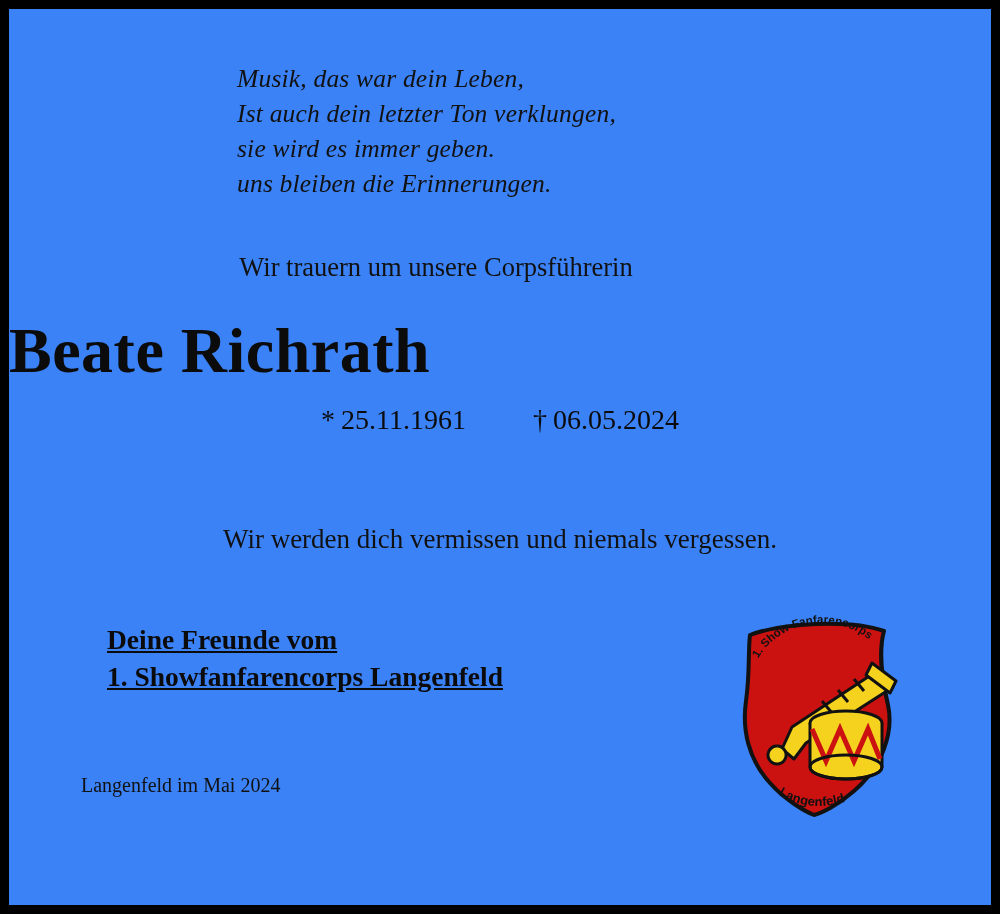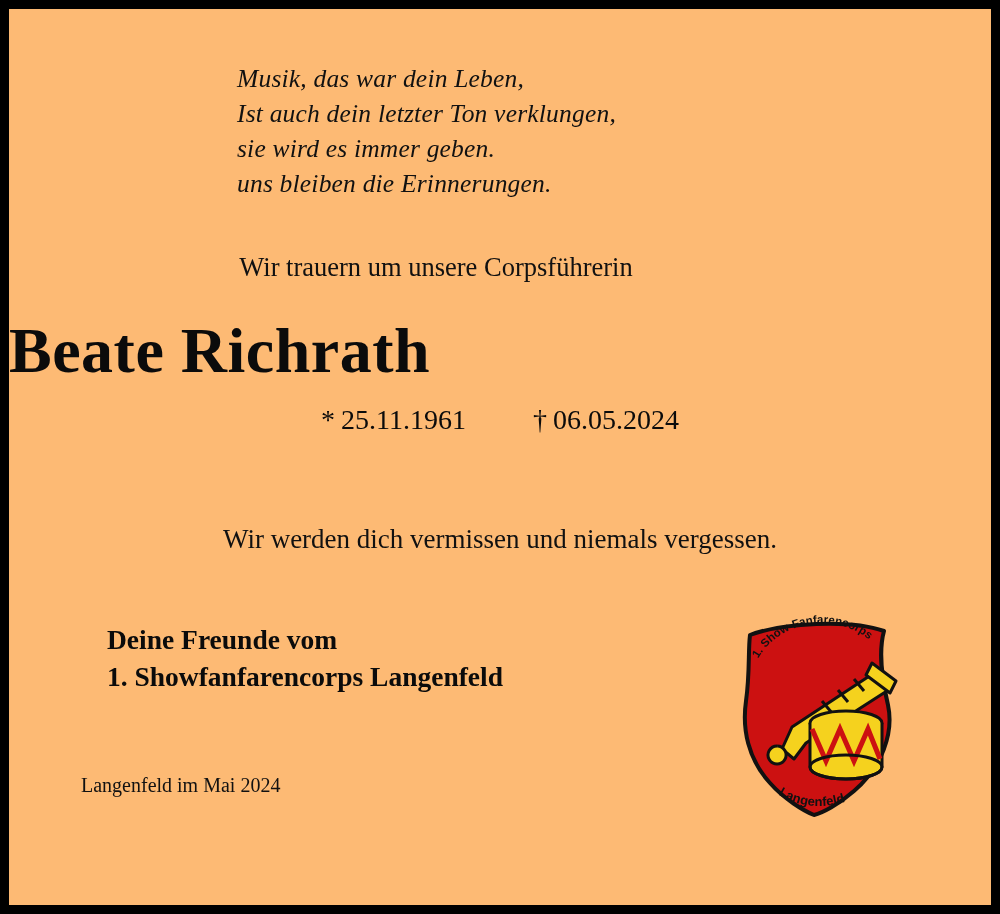--- a/index.html
+++ b/index.html
@@ -12,21 +12,21 @@
     height: 914px;
     overflow: hidden;
     font-family: "Liberation Serif", serif;
   }
   .obituary {
     position: absolute;
     left: 9px;
     top: 9px;
     width: 982px;
     height: 896px;
-    background: #fdba74;
+    background: #3b82f6;
     box-sizing: border-box;
   }
   .poem {
     position: absolute;
     left: 228px;
     top: 52px;
     font-style: italic;
     font-size: 25.5px;
     line-height: 35px;
     color: #111111;
@@ -78,21 +78,21 @@
   }
   .signature {
     position: absolute;
     left: 98px;
     top: 612px;
     font-size: 27.5px;
     font-weight: bold;
     line-height: 37px;
     color: #0b0b0b;
   }
-  .signature div { white-space: pre; }
+  .signature div { white-space: pre; text-decoration: underline; }
 
   .place-date {
     position: absolute;
     left: 72px;
     top: 765px;
     font-size: 20px;
     color: #111111;
   }
 
   .crest {

